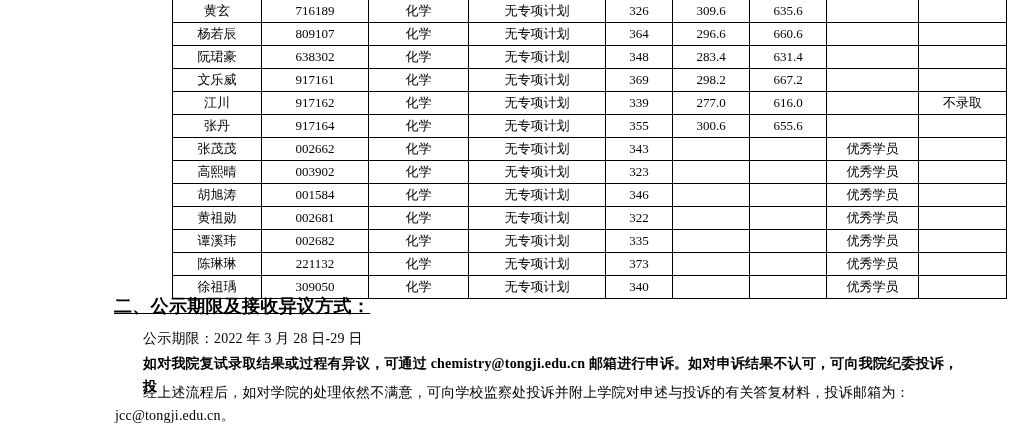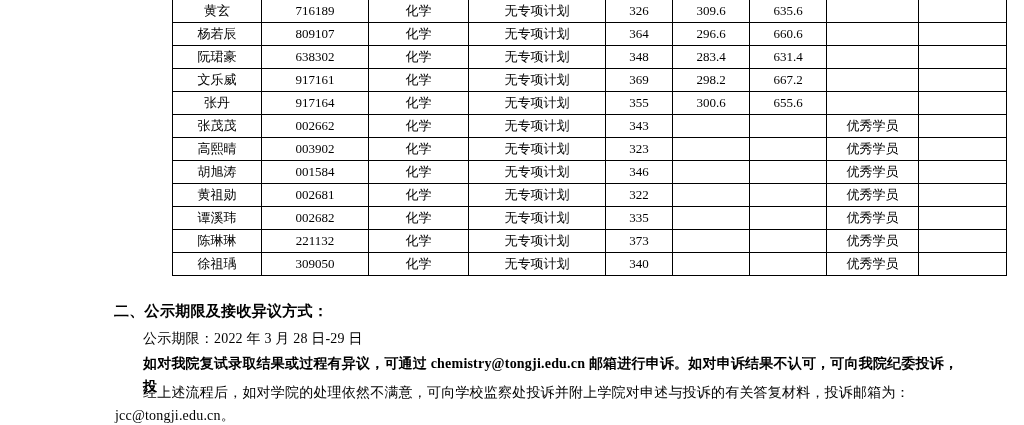--- a/index.html
+++ b/index.html
@@ -53,24 +53,25 @@
   col.c-score1 { width: 67px; }
   col.c-score2 { width: 77px; }
   col.c-score3 { width: 77px; }
   col.c-note1  { width: 92px; }
   col.c-note2  { width: 88px; }
 
   
   .section-title {
     position: absolute;
     left: 114px;
-    top: 302px;
-    font-size: 15px;
+    top: 294px;
+    font-size: 18px;
     font-weight: bold;
     letter-spacing: 0.3px;
+    text-decoration: underline;
   }
   .para {
     position: absolute;
     font-size: 14px;
     line-height: 23px;
     letter-spacing: 0.2px;
   }
   .p1 { left: 143px; top: 327px; }
   .p2 { left: 143px; top: 352px; width: 820px; font-weight: bold; }
   .p2 .l2 { display: block; margin-left: -28px; margin-top: 48px; }
@@ -134,20 +135,31 @@
           <td>917161</td>
           <td>化学</td>
           <td>无专项计划</td>
           <td>369</td>
           <td>298.2</td>
           <td>667.2</td>
           <td></td>
           <td></td>
         </tr>
         <tr>
+          <td>江川</td>
+          <td>917162</td>
+          <td>化学</td>
+          <td>无专项计划</td>
+          <td>339</td>
+          <td>277.0</td>
+          <td>616.0</td>
+          <td></td>
+          <td>不录取</td>
+        </tr>
+        <tr>
           <td>张丹</td>
           <td>917164</td>
           <td>化学</td>
           <td>无专项计划</td>
           <td>355</td>
           <td>300.6</td>
           <td>655.6</td>
           <td></td>
           <td></td>
         </tr>

